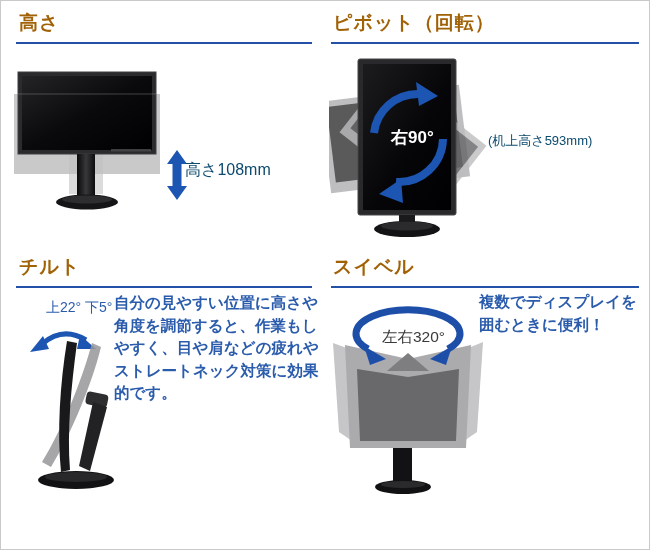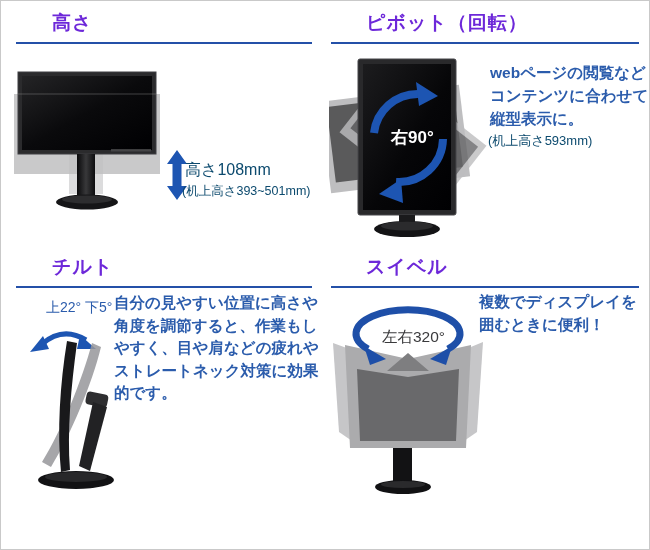--- a/index.html
+++ b/index.html
@@ -1,21 +1,21 @@
 <!DOCTYPE html>
 <html><head>
 <meta charset="utf-8">
 <style>
   html,body{margin:0;padding:0;background:#ffffff;}
   .canvas{
     position:relative;width:648px;height:548px;border:1px solid #c9c9c9;
     background:#ffffff;overflow:hidden;
     font-family:"Liberation Sans","DejaVu Sans",sans-serif;
   }
-  .sec-title{position:absolute;font-size:19px;font-weight:bold;color:#6d28d9;letter-spacing:1px;margin-left:33px;}
+  .sec-title{position:absolute;font-size:19px;font-weight:bold;color:#a16207;letter-spacing:1px;}
   .rule{position:absolute;height:2px;background:#2450a8;}
   .desc{position:absolute;font-weight:bold;color:#2b5cac;white-space:pre-line;}
   .muted{position:absolute;color:#0c4a6e;white-space:pre;}
   .blue-label{position:absolute;color:#2b5cac;margin-left:20px;}
   svg{position:absolute;display:block;}
 </style>
 </head>
 <body>
 
 <div class="canvas">
@@ -50,21 +50,20 @@
     <rect x="7" y="13" width="138" height="82" fill="#2b2b2d" stroke="#3f3f42"></rect>
     <rect x="11" y="17" width="130" height="74" fill="url(#scr1)"></rect>
     <line x1="7" y1="35" x2="145" y2="35" stroke="#8a8a8c" stroke-opacity="0.45"></line>
     <rect x="100" y="90" width="40" height="2.5" fill="#4c4c4e" opacity="0.8"></rect>
     <rect x="66" y="95" width="18" height="47" fill="url(#col1)"></rect>
     <ellipse cx="76" cy="143" rx="31" ry="7.5" fill="#151517"></ellipse>
     <ellipse cx="76" cy="140.5" rx="25" ry="4" fill="#2d2d2f"></ellipse>
     <polygon points="166,91 176,105 170.5,105 170.5,127 176,127 166,141 156,127 161.5,127 161.5,105 156,105" fill="#1d55b2"></polygon>
   </svg>
   <div class="muted" style="left:184px;top:159px;font-size:16px;font-weight:normal">高さ108mm</div>
-  <div class="muted" style="left:181px;top:182px;font-size:12.5px">(机上高さ393~501mm)</div>
 
   <svg style="left:328px;top:50px" width="165" height="192" viewBox="0 0 165 192">
     <defs>
       <linearGradient id="scr2" x1="0" y1="0" x2="1" y2="1">
         <stop offset="0" stop-color="#1c1c1e"></stop>
           <stop offset="0.55" stop-color="#060608"></stop>
           <stop offset="1" stop-color="#000002"></stop>
       </linearGradient>
     </defs>
     <g transform="rotate(-7 66 88)" opacity="0.75">
@@ -79,23 +78,20 @@
     <rect x="34" y="13" width="88" height="146" fill="url(#scr2)"></rect>
     <rect x="70" y="164" width="16" height="9" fill="#1a1a1c"></rect>
     <ellipse cx="78" cy="178" rx="33" ry="8" fill="#131315"></ellipse>
     <ellipse cx="78" cy="175" rx="26" ry="4.5" fill="#2b2b2d"></ellipse>
     <path d="M 45 82 A 44 44 0 0 1 89 43" stroke="#1d55b2" stroke-width="8" fill="none"></path>
     <polygon points="109,45 87,31 90,55" fill="#1d55b2"></polygon>
     <path d="M 114 88 A 44 44 0 0 1 67 131" stroke="#1d55b2" stroke-width="8" fill="none"></path>
     <polygon points="50,143 72,128 74,152" fill="#1d55b2"></polygon>
     <text x="62" y="92" font-size="17" font-weight="bold" fill="#ffffff">右90°</text>
   </svg>
-  <div class="desc" style="left:489px;top:60px;font-size:15.5px;line-height:23px">webページの閲覧など
-コンテンツに合わせて
-縦型表示に。</div>
   <div class="muted" style="left:487px;top:131px;font-size:13px">(机上高さ593mm)</div>
 
   <div class="blue-label" style="left:25px;top:298px;font-size:14px">上22° 下5°</div>
   <svg style="left:15px;top:293px" width="115" height="210" viewBox="0 0 115 210">
     <path d="M 26 50 Q 47 32 70 46" stroke="#1d55b2" stroke-width="5" fill="none"></path>
     <polygon points="14,58 27,42 33,55" fill="#1d55b2"></polygon>
     <polygon points="80,55 64,41 61,55" fill="#1d55b2"></polygon>
     <path d="M 76 49 C 66 86 46 136 26 168 L 35 173 C 55 140 76 90 85 53 Z" fill="#97979a" opacity="0.85"></path>
     <path d="M 51 47 C 44 90 41 137 45 178 L 54 176 C 51 137 55 93 61 49 Z" fill="#19191b"></path>
     <rect x="70" y="99" width="22" height="13" rx="4" fill="#2e2e30" transform="rotate(12 81 105)"></rect>

